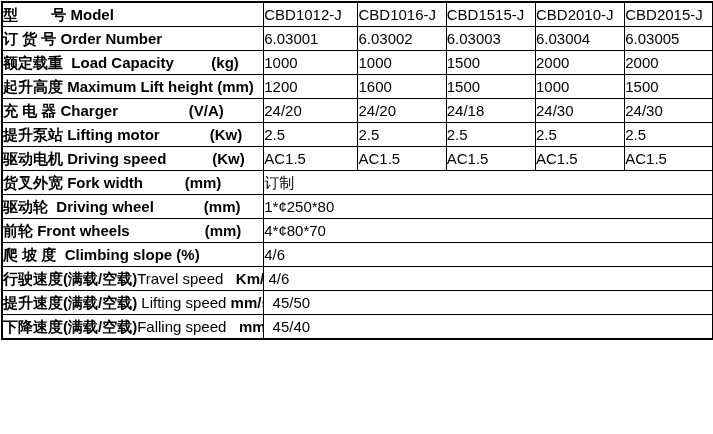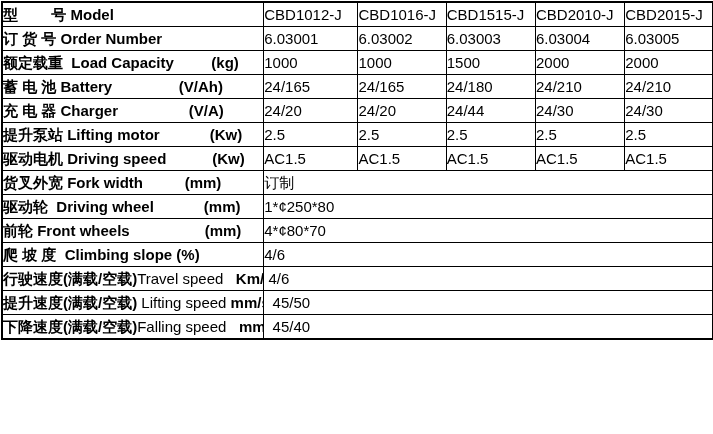--- a/index.html
+++ b/index.html
@@ -76,32 +76,32 @@
       </tr>
       <tr>
         <td class="label-cell"><span class="bold">额定载重  Load Capacity         (kg)</span></td>
         <td class="value-cell">1000</td>
         <td class="value-cell">1000</td>
         <td class="value-cell">1500</td>
         <td class="value-cell">2000</td>
         <td class="value-cell">2000</td>
       </tr>
       <tr>
-        <td class="label-cell"><span class="bold">蓄 电 池 Battery                (V/Ah)</span></td>
-        <td class="value-cell">24/165</td>
-        <td class="value-cell">24/165</td>
-        <td class="value-cell">24/180</td>
-        <td class="value-cell">24/210</td>
-        <td class="value-cell">24/210</td>
+        <td class="label-cell"><span class="bold">起升高度 Maximum Lift height (mm)</span></td>
+        <td class="value-cell">1200</td>
+        <td class="value-cell">1600</td>
+        <td class="value-cell">1500</td>
+        <td class="value-cell">1000</td>
+        <td class="value-cell">1500</td>
       </tr>
       <tr>
         <td class="label-cell"><span class="bold">充 电 器 Charger                 (V/A)</span></td>
         <td class="value-cell">24/20</td>
         <td class="value-cell">24/20</td>
-        <td class="value-cell">24/44</td>
+        <td class="value-cell">24/18</td>
         <td class="value-cell">24/30</td>
         <td class="value-cell">24/30</td>
       </tr>
       <tr>
         <td class="label-cell"><span class="bold">提升泵站 Lifting motor            (Kw)</span></td>
         <td class="value-cell">2.5</td>
         <td class="value-cell">2.5</td>
         <td class="value-cell">2.5</td>
         <td class="value-cell">2.5</td>
         <td class="value-cell">2.5</td>

